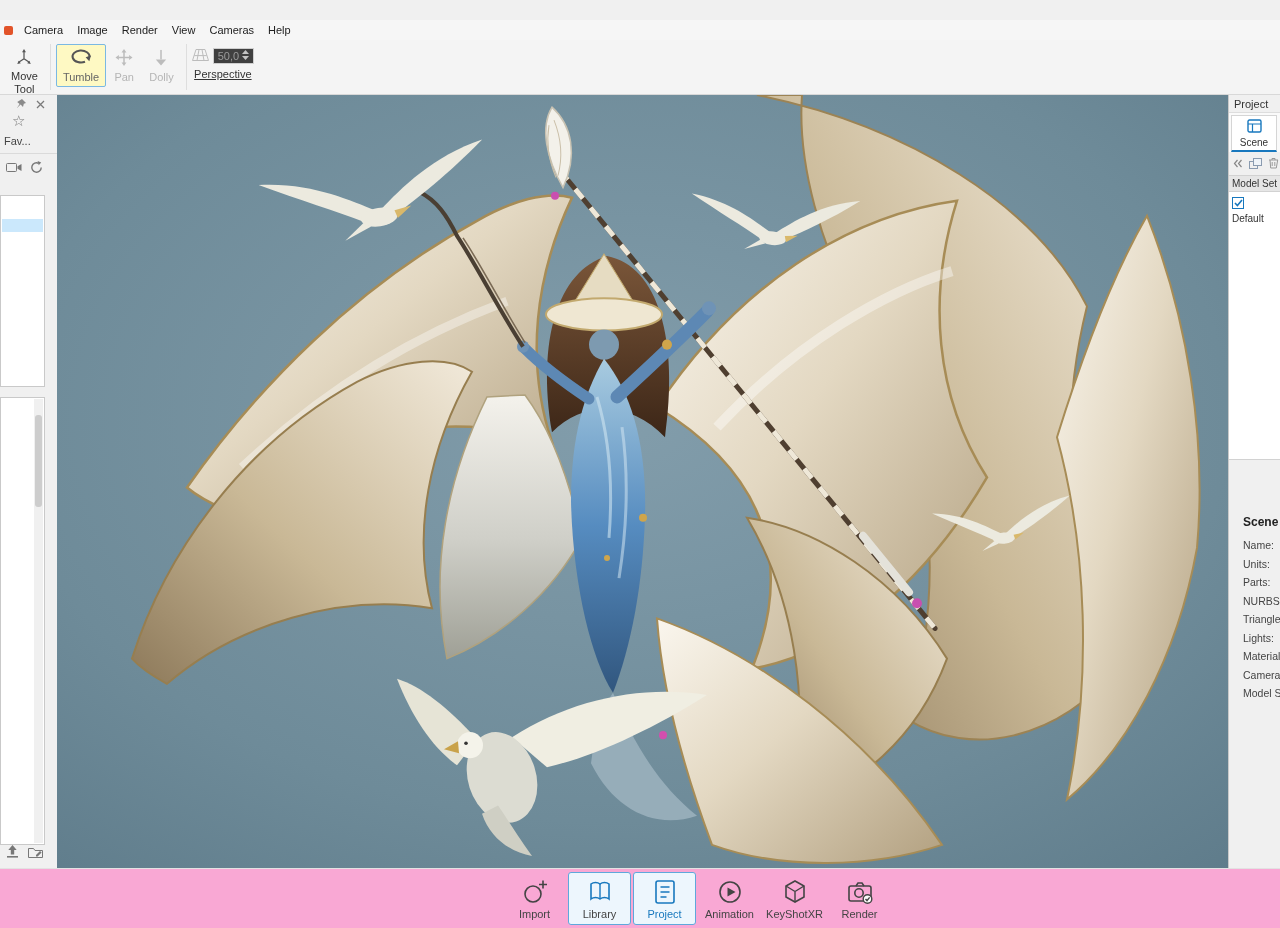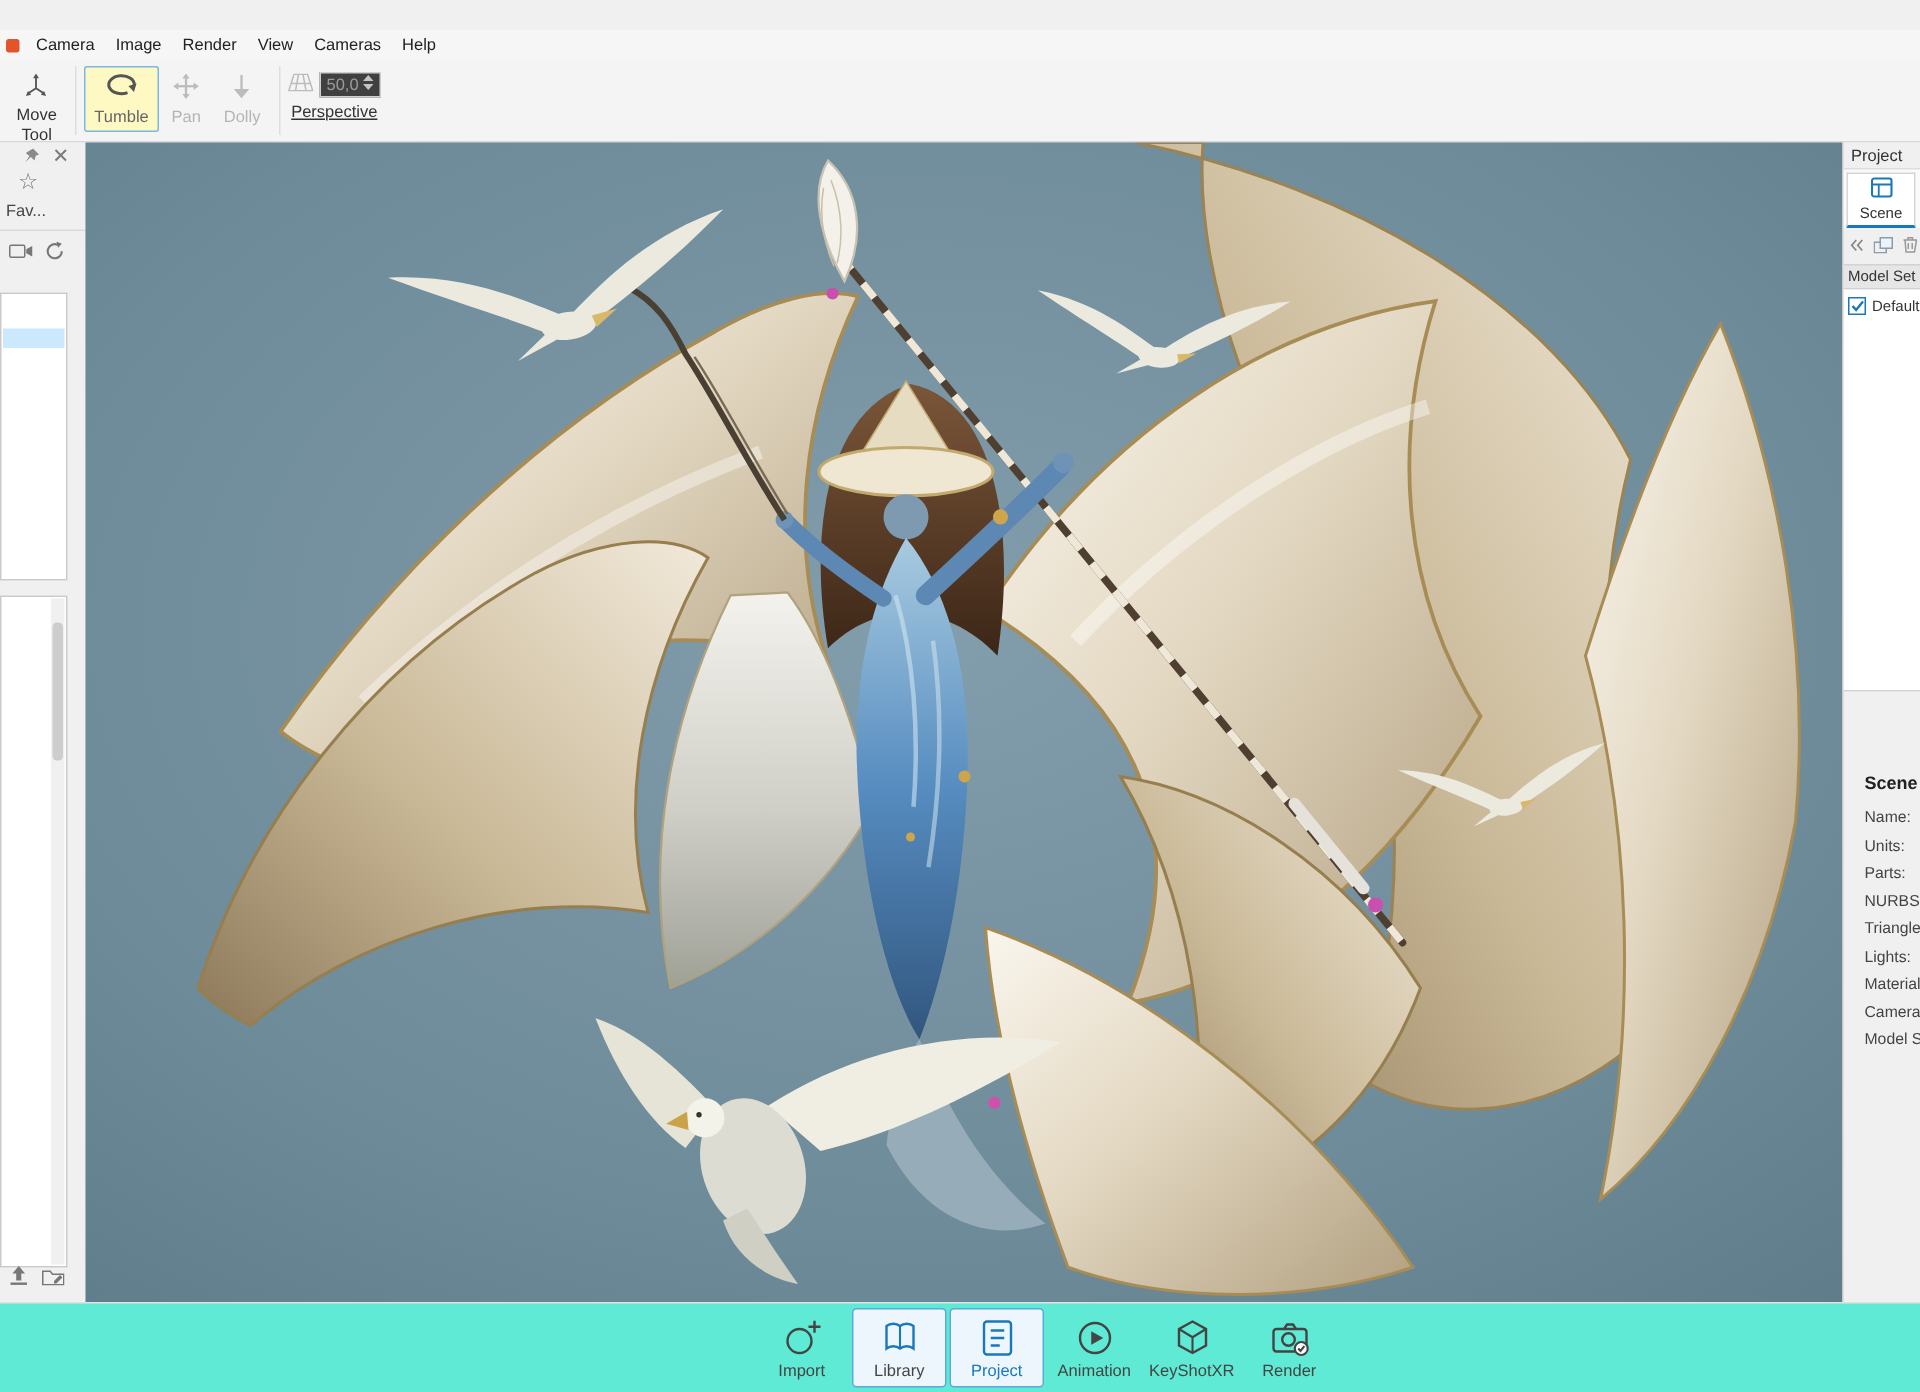--- a/index.html
+++ b/index.html
@@ -66,30 +66,30 @@
   
   .rp-title { padding:3px 5px 2px; color:#333; }
   .rp-tabstrip { background:#fafafa; border-top:1px solid #ddd; padding:2px 0 0 2px; height:40px; }
   .rp-tab { width:46px; height:37px; background:#fff; border:1px solid #d5d5d5; border-bottom:2px solid #1878be;
     display:flex; flex-direction:column; align-items:center; justify-content:center; gap:2px;
     font-size:10px; color:#333; }
   .rp-toolbar { display:flex; align-items:center; gap:6px; padding:5px 4px 4px; }
   .rp-header { background:#e6e6e6; border-top:1px solid #d2d2d2; border-bottom:1px solid #d2d2d2;
     font-size:10px; color:#333; padding:2px 3px; width:130px; white-space:nowrap; }
   .rp-list { background:#fff; height:268px; padding:5px 3px; border-bottom:1px solid #d2d2d2; }
-  .rp-check-row { display:flex; align-items:flex-end; gap:4px; font-size:10px; color:#333; white-space:nowrap; }
+  .rp-check-row { display:flex; align-items:flex-start; gap:4px; font-size:10px; color:#333; white-space:nowrap;flex-direction:column; }
   .checkbox { width:12px; height:12px; border:1px solid #1878be; background:#fff;
     display:inline-flex; align-items:center; justify-content:center; flex:none; }
   .scene-info { position:absolute; top:420px; left:0; width:160px; }
   .si-header { font-weight:bold; font-size:12px; color:#222; padding:0 0 10px 14px; white-space:nowrap; }
   .si-field { font-size:10.5px; color:#444; padding:0 0 6.5px 14px; white-space:nowrap; }
 
   
   .bottombar { position:absolute; left:0; right:0; bottom:0; height:60px;
-    background:#5eead4; border-top:1px solid #e2e2e2; display:flex; justify-content:center; align-items:center; }
+    background:#f9a8d4; border-top:1px solid #e2e2e2; display:flex; justify-content:center; align-items:center; }
   .dock { display:flex; gap:2px; transform:translateX(57px); align-items:center; }
   .dock-item { width:63px; height:53px; display:flex; flex-direction:column; align-items:center;
     justify-content:center; gap:3px; border:1px solid transparent; border-radius:3px; color:#444; }
   .dock-item.active { border-color:#5fa8dc; background:#edf6fd; }
   .dock-label.accent { color:#1878be; }
   .dock-icon { height:27px; display:flex; align-items:flex-end; }
 </style>
 </head>
 <body>
 

